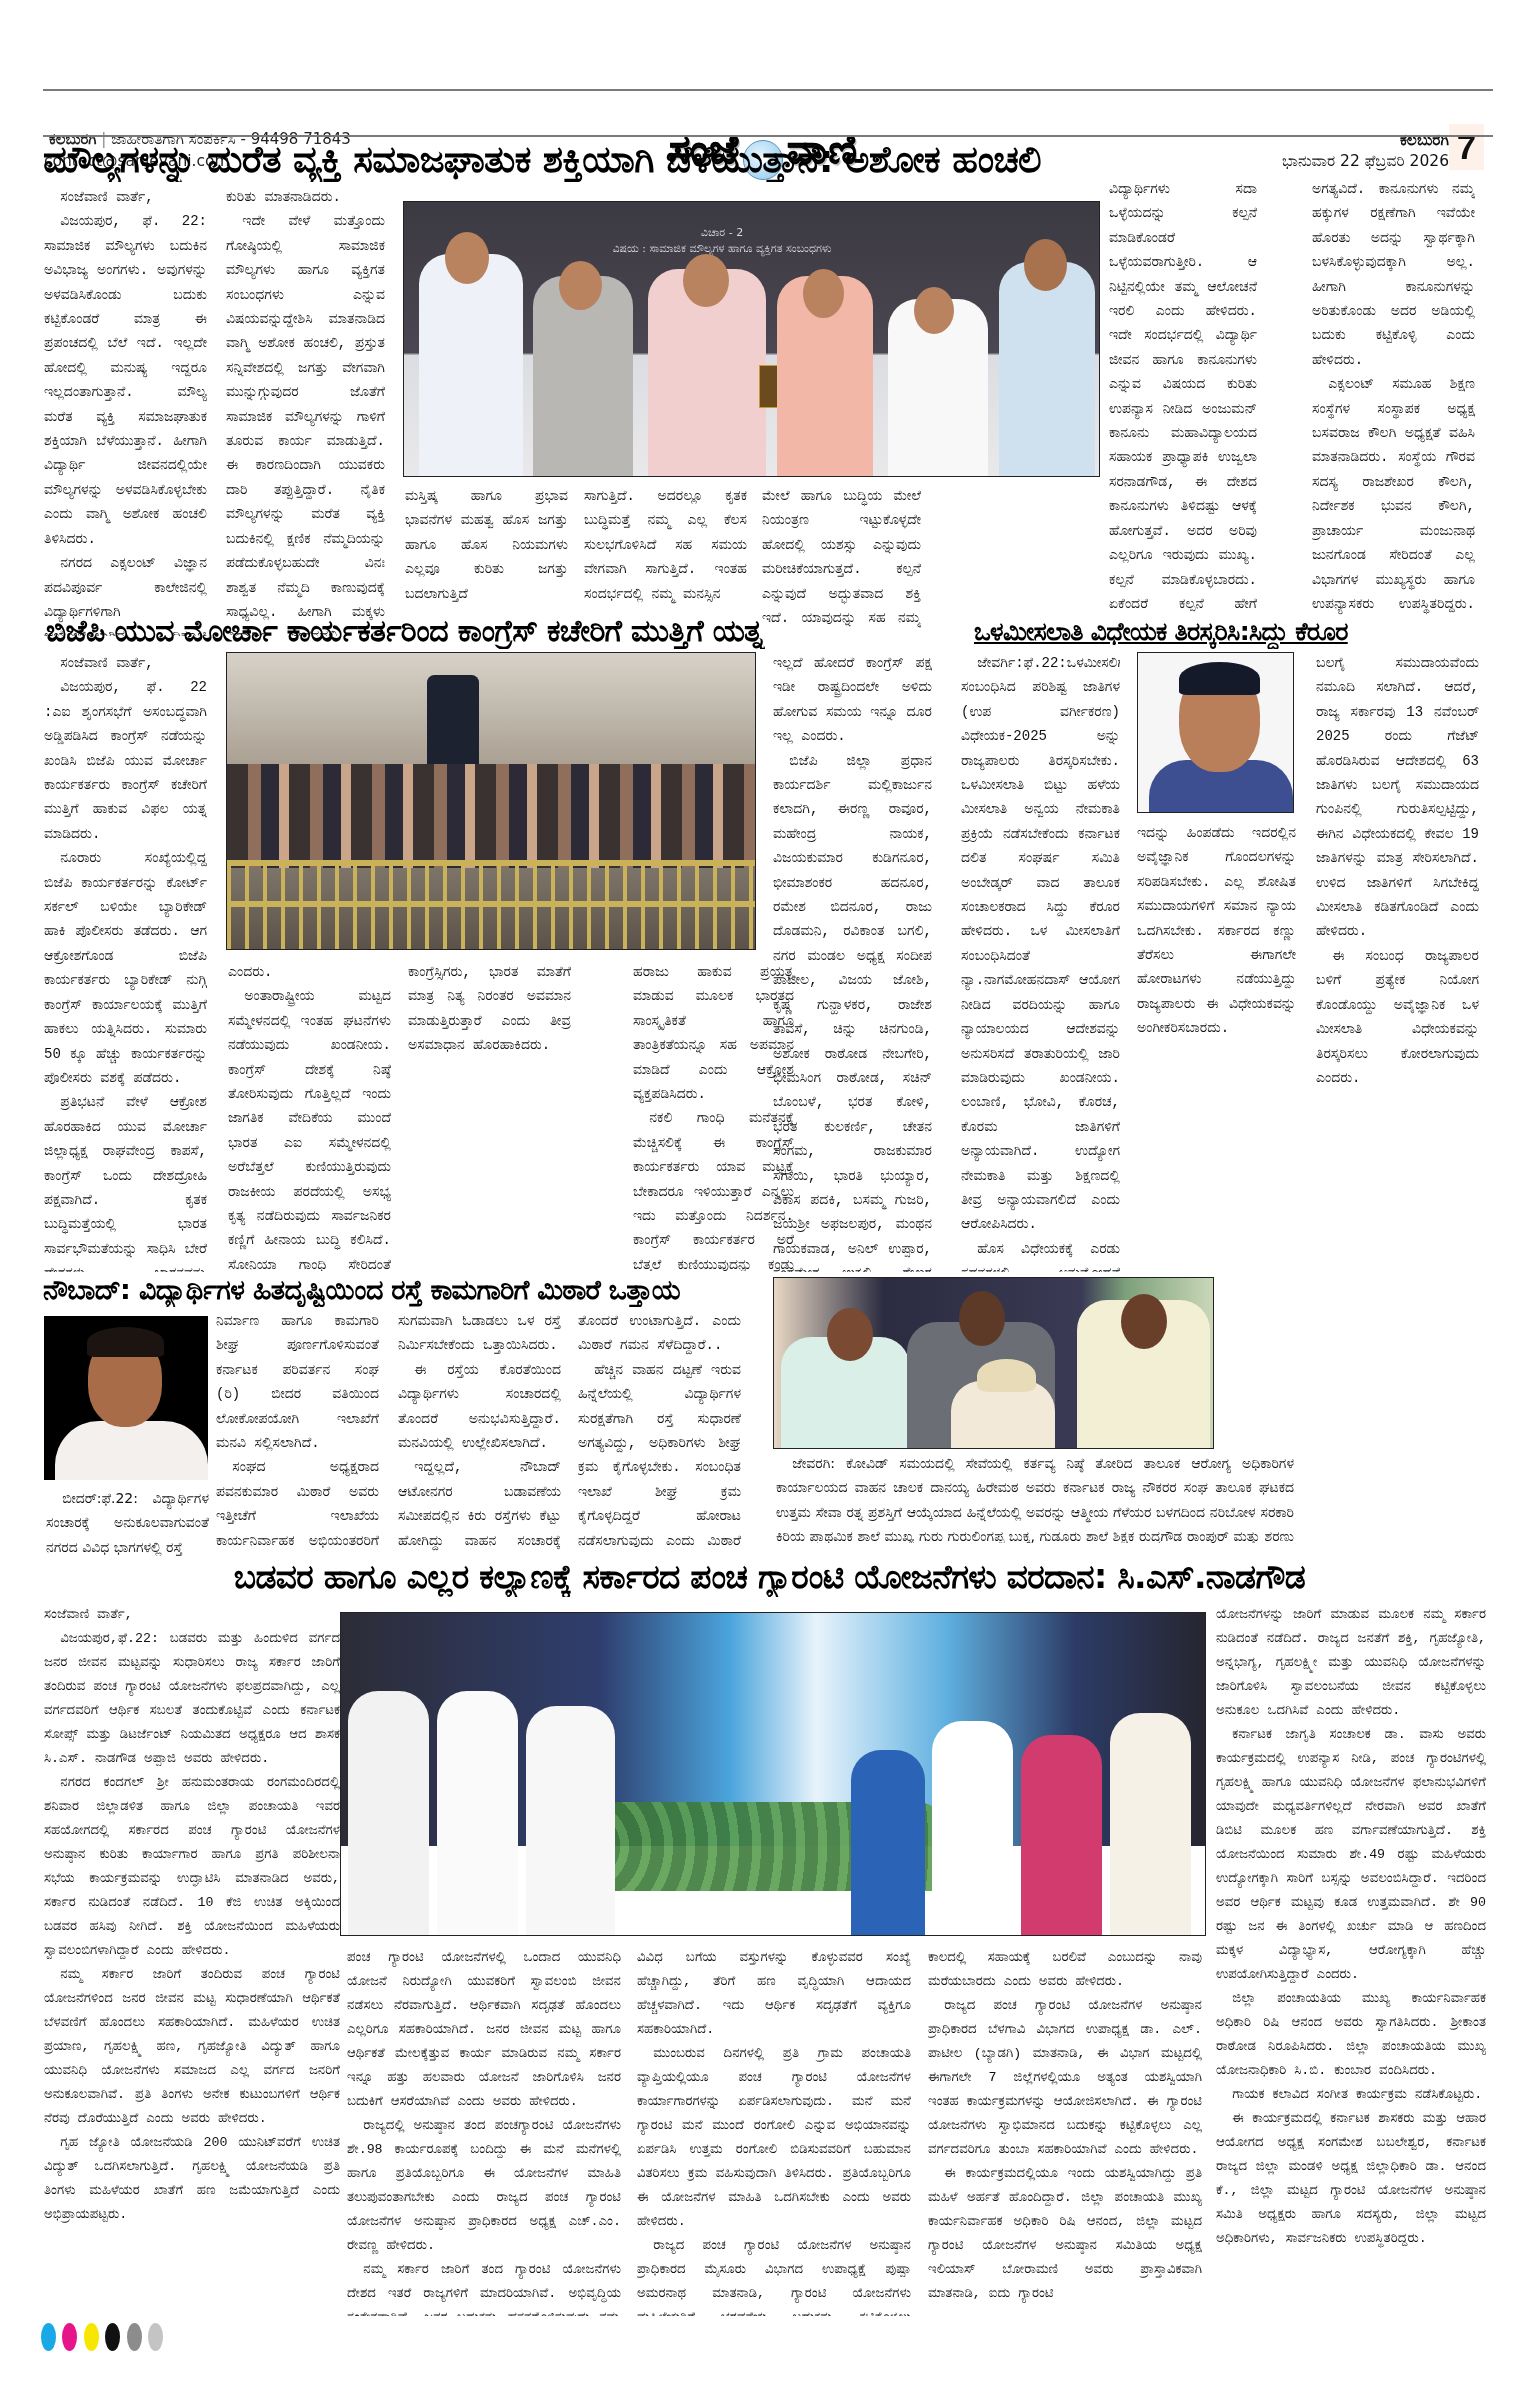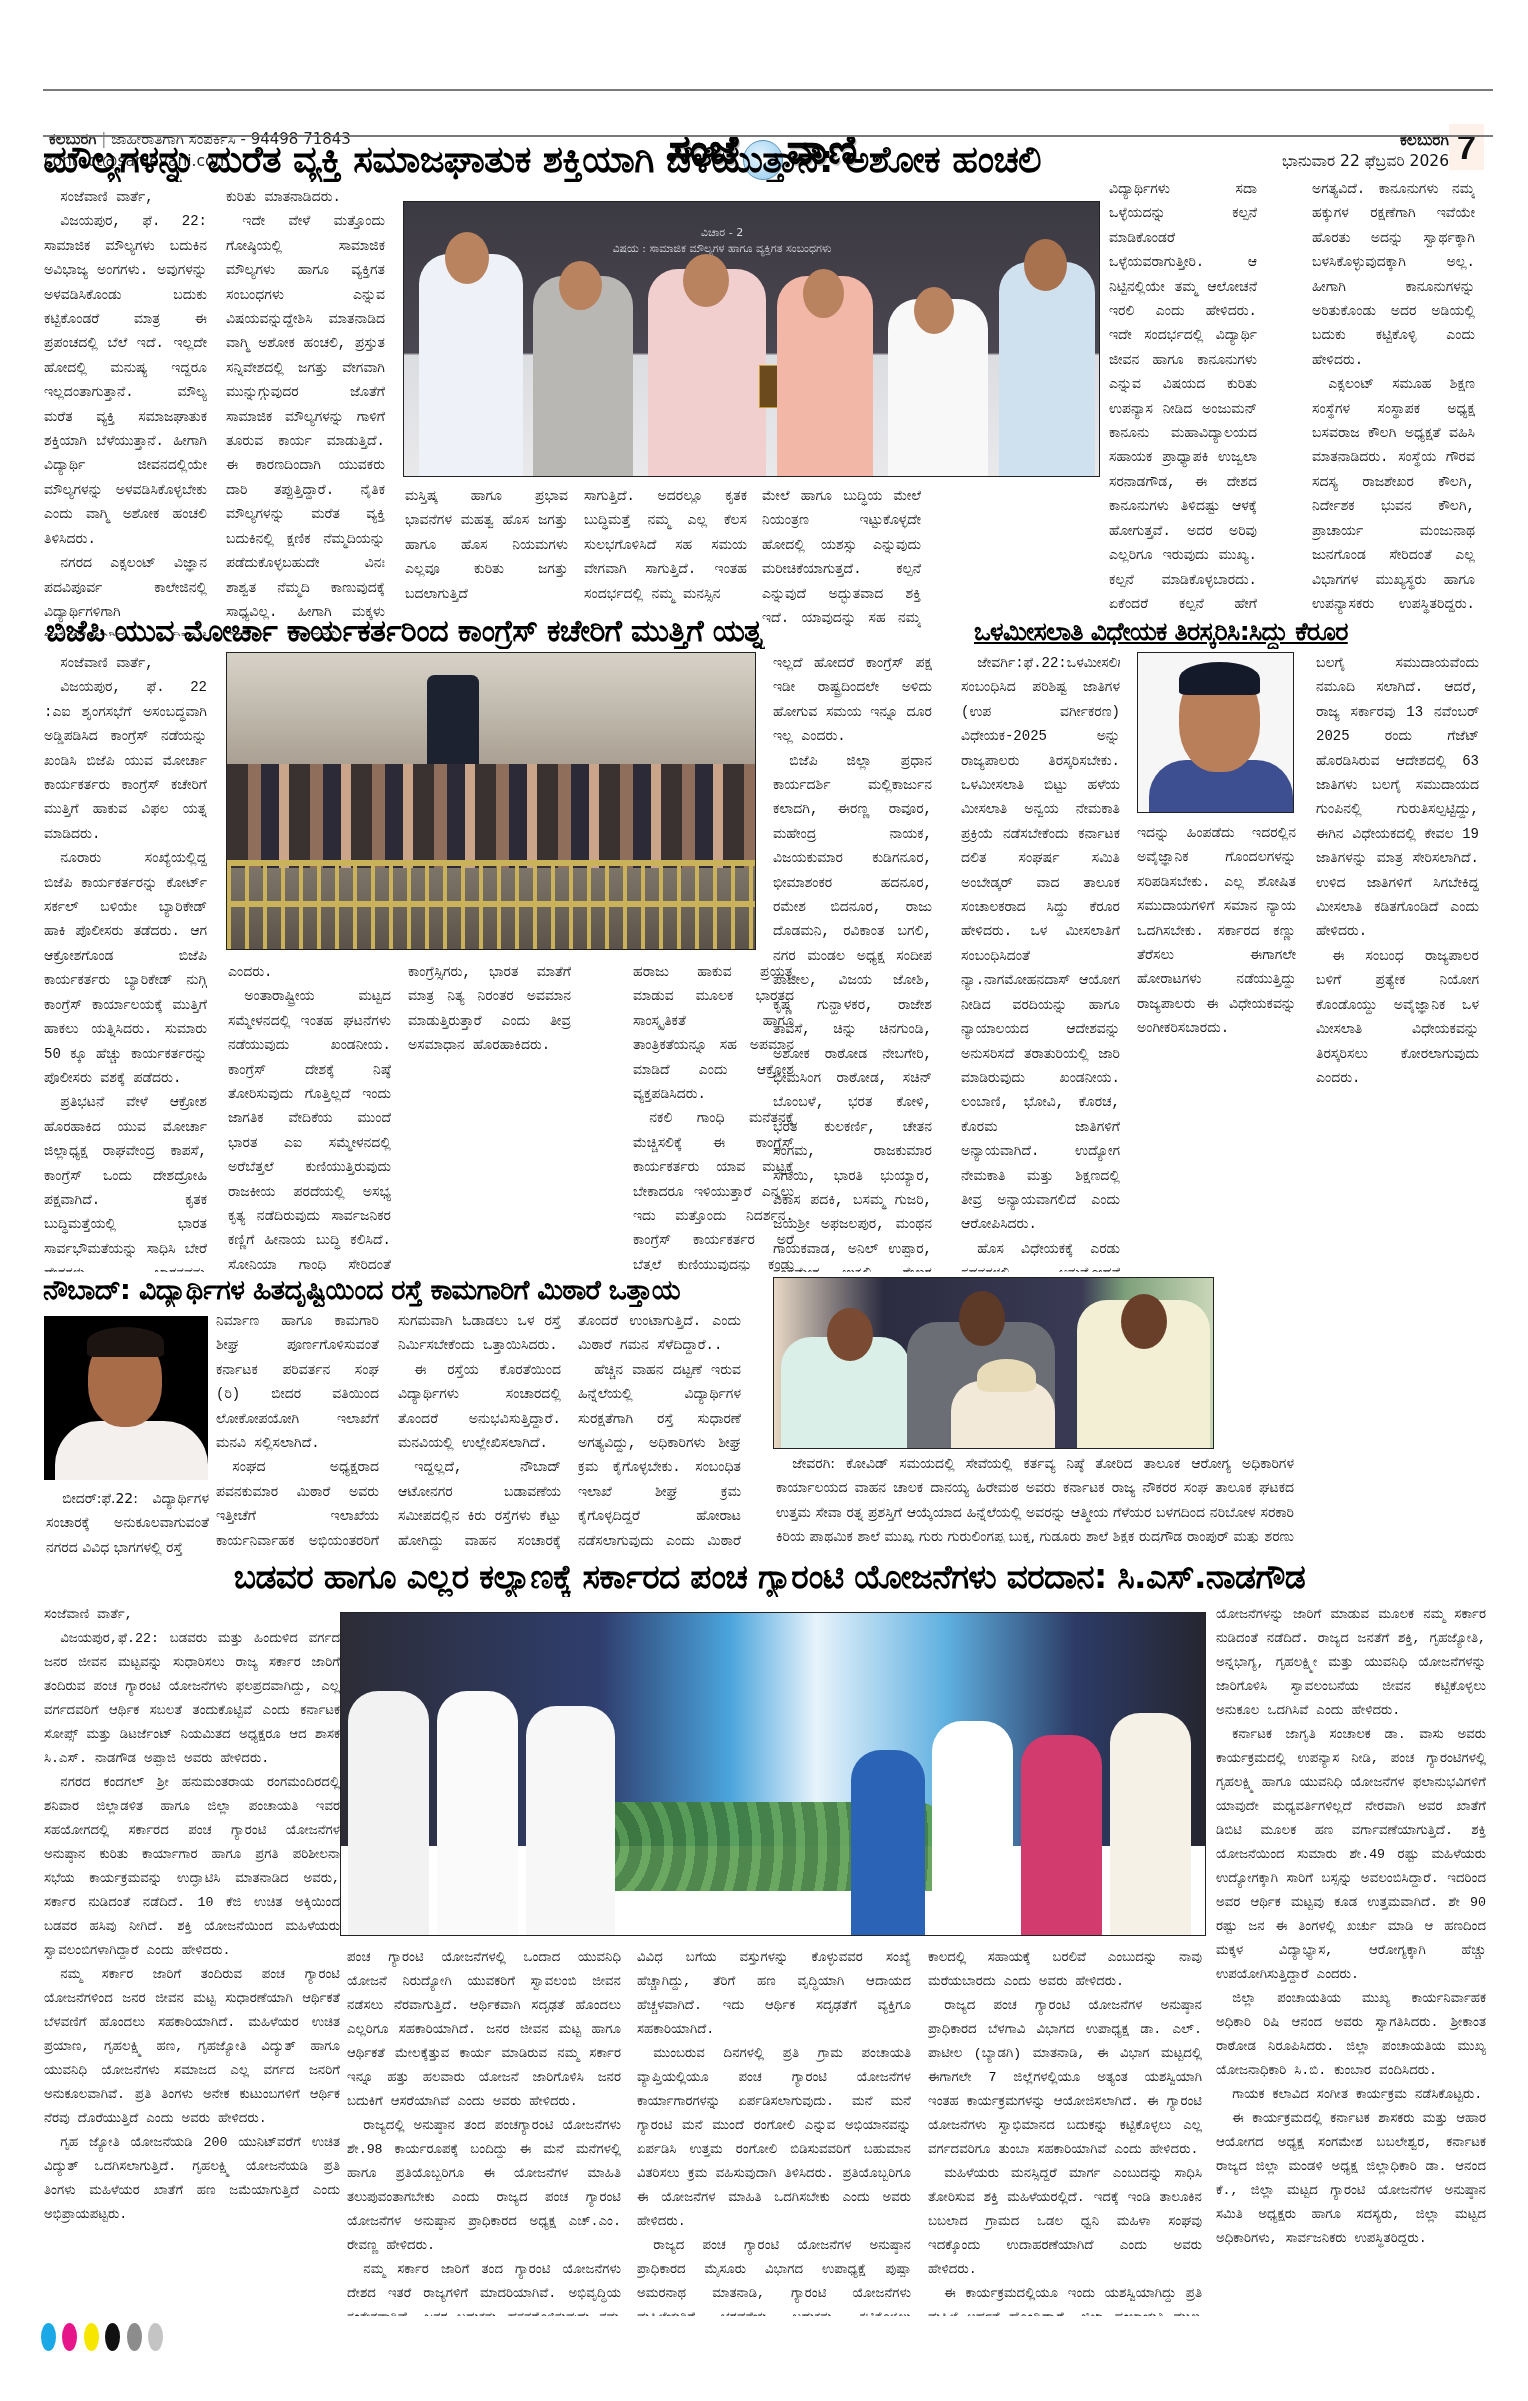--- a/index.html
+++ b/index.html
@@ -221,21 +221,20 @@
   <p>ನಮ್ಮ ಸರ್ಕಾರ ಜಾರಿಗೆ ತಂದ ಗ್ಯಾರಂಟಿ ಯೋಜನೆಗಳು ದೇಶದ ಇತರೆ ರಾಜ್ಯಗಳಿಗೆ ಮಾದರಿಯಾಗಿವೆ. ಅಭಿವೃದ್ಧಿಯ ಸಂಕೇತವಾಗಿವೆ. ಜನರ ಬದುಕನ್ನು ಹಸನಗೊಳಿಸುವುದು ನಮ್ಮ ಉದ್ದೇಶವಾಗಿದೆ. ಪಂಚ ಗ್ಯಾರಂಟಿ ಯೋಜನೆಗಳಿಂದ ಜನರ ಬದುಕಿನಲ್ಲಿ ಬದಲಾವಣೆ ಆಗಿದೆ. ಪಂಚಗ್ಯಾರಂಟಿಗಳಿಂದ ಉಳಿತಾಯವಾಗುತ್ತಿರುವ ಹಣ</p>
 </div>
 <div class="col" style="left:637px; top:1946px; width:274px; height:370px; font-size:13.3px; line-height:24px;">
   <p class="noind">ವಿವಿಧ ಬಗೆಯ ವಸ್ತುಗಳನ್ನು ಕೊಳ್ಳುವವರ ಸಂಖ್ಯೆ ಹೆಚ್ಚಾಗಿದ್ದು, ತೆರಿಗೆ ಹಣ ವೃದ್ಧಿಯಾಗಿ ಆದಾಯದ ಹೆಚ್ಚಳವಾಗಿದೆ. ಇದು ಆರ್ಥಿಕ ಸದೃಢತೆಗೆ ವ್ಯಕ್ತಿಗೂ ಸಹಕಾರಿಯಾಗಿದೆ.</p>
   <p>ಮುಂಬರುವ ದಿನಗಳಲ್ಲಿ ಪ್ರತಿ ಗ್ರಾಮ ಪಂಚಾಯತಿ ವ್ಯಾಪ್ತಿಯಲ್ಲಿಯೂ ಪಂಚ ಗ್ಯಾರಂಟಿ ಯೋಜನೆಗಳ ಕಾರ್ಯಾಗಾರಗಳನ್ನು ಏರ್ಪಡಿಸಲಾಗುವುದು. ಮನೆ ಮನೆ ಗ್ಯಾರಂಟಿ ಮನೆ ಮುಂದೆ ರಂಗೋಲಿ ಎನ್ನುವ ಅಭಿಯಾನವನ್ನು ಏರ್ಪಡಿಸಿ ಉತ್ತಮ ರಂಗೋಲಿ ಬಿಡಿಸುವವರಿಗೆ ಬಹುಮಾನ ವಿತರಿಸಲು ಕ್ರಮ ವಹಿಸುವುದಾಗಿ ತಿಳಿಸಿದರು. ಪ್ರತಿಯೊಬ್ಬರಿಗೂ ಈ ಯೋಜನೆಗಳ ಮಾಹಿತಿ ಒದಗಿಸಬೇಕು ಎಂದು ಅವರು ಹೇಳಿದರು.</p>
   <p>ರಾಜ್ಯದ ಪಂಚ ಗ್ಯಾರಂಟಿ ಯೋಜನೆಗಳ ಅನುಷ್ಠಾನ ಪ್ರಾಧಿಕಾರದ ಮೈಸೂರು ವಿಭಾಗದ ಉಪಾಧ್ಯಕ್ಷೆ ಪುಷ್ಪಾ ಅಮರನಾಥ ಮಾತನಾಡಿ, ಗ್ಯಾರಂಟಿ ಯೋಜನೆಗಳು ಮಹಿಳೆಯರಿಗೆ ಭರವಸೆಯ ಬದುಕನ್ನು ಕಟ್ಟಿಕೊಳ್ಳಲು ಸಹಕಾರಿಯಾಗಿವೆ. ಮಹಿಳೆಯರು ಅಭಿವೃದ್ಧಿ ಹೊಂದಿದಲ್ಲಿ ದೇಶದ ಅಭಿವೃದ್ಧಿಯಾಗುತ್ತದೆ. ಮಹಿಳೆಯರು ಎಲ್ಲ ರಂಗಗಳಲ್ಲಿಯೂ ಮುಂದೆ ಬರಬೇಕು. ಸರ್ಕಾರಿ ಸೌಲಭ್ಯಗಳನ್ನು ಸದ್ಬಳಕೆ ಮಾಡಿಕೊಂಡು ಸ್ವಾಭಿಮಾನ ಹೊಂದಿದವರು. ಈ ಯೋಜನೆಗಳು ನಮಗೆ ಶಕ್ತಿ</p>
 </div>
 <div class="col" style="left:928px; top:1946px; width:274px; height:370px; font-size:13.3px; line-height: 24px;">
   <p class="noind">ಕಾಲದಲ್ಲಿ ಸಹಾಯಕ್ಕೆ ಬರಲಿವೆ ಎಂಬುದನ್ನು ನಾವು ಮರೆಯಬಾರದು ಎಂದು ಅವರು ಹೇಳಿದರು.</p>
   <p>ರಾಜ್ಯದ ಪಂಚ ಗ್ಯಾರಂಟಿ ಯೋಜನೆಗಳ ಅನುಷ್ಠಾನ ಪ್ರಾಧಿಕಾರದ ಬೆಳಗಾವಿ ವಿಭಾಗದ ಉಪಾಧ್ಯಕ್ಷ ಡಾ. ಎಲ್. ಪಾಟೀಲ (ಬ್ಯಾಡಗಿ) ಮಾತನಾಡಿ, ಈ ವಿಭಾಗ ಮಟ್ಟದಲ್ಲಿ ಈಗಾಗಲೇ 7 ಜಿಲ್ಲೆಗಳಲ್ಲಿಯೂ ಅತ್ಯಂತ ಯಶಸ್ವಿಯಾಗಿ ಇಂತಹ ಕಾರ್ಯಕ್ರಮಗಳನ್ನು ಆಯೋಜಿಸಲಾಗಿದೆ. ಈ ಗ್ಯಾರಂಟಿ ಯೋಜನೆಗಳು ಸ್ವಾಭಿಮಾನದ ಬದುಕನ್ನು ಕಟ್ಟಿಕೊಳ್ಳಲು ಎಲ್ಲ ವರ್ಗದವರಿಗೂ ತುಂಬಾ ಸಹಕಾರಿಯಾಗಿವೆ ಎಂದು ಹೇಳಿದರು.</p>
-  <p>ಮಹಿಳೆಯರು ಮನಸ್ಸಿದ್ದರೆ ಮಾರ್ಗ ಎಂಬುದನ್ನು ಸಾಧಿಸಿ ತೋರಿಸುವ ಶಕ್ತಿ ಮಹಿಳೆಯರಲ್ಲಿದೆ. ಇದಕ್ಕೆ ಇಂಡಿ ತಾಲೂಕಿನ ಬಬಲಾದ ಗ್ರಾಮದ ಒಡಲ ಧ್ವನಿ ಮಹಿಳಾ ಸಂಘವು ಇದಕ್ಕೊಂದು ಉದಾಹರಣೆಯಾಗಿದೆ ಎಂದು ಅವರು ಹೇಳಿದರು.</p>
   <p>ಈ ಕಾರ್ಯಕ್ರಮದಲ್ಲಿಯೂ ಇಂದು ಯಶಸ್ವಿಯಾಗಿದ್ದು ಪ್ರತಿ ಮಹಿಳೆ ಅರ್ಹತೆ ಹೊಂದಿದ್ದಾರೆ. ಜಿಲ್ಲಾ ಪಂಚಾಯತಿ ಮುಖ್ಯ ಕಾರ್ಯನಿರ್ವಾಹಕ ಅಧಿಕಾರಿ ರಿಷಿ ಆನಂದ, ಜಿಲ್ಲಾ ಮಟ್ಟದ ಗ್ಯಾರಂಟಿ ಯೋಜನೆಗಳ ಅನುಷ್ಠಾನ ಸಮಿತಿಯ ಅಧ್ಯಕ್ಷ ಇಲಿಯಾಸ್ ಬೋರಾಮಣಿ ಅವರು ಪ್ರಾಸ್ತಾವಿಕವಾಗಿ ಮಾತನಾಡಿ, ಐದು ಗ್ಯಾರಂಟಿ</p>
 </div>
 <div class="col" style="left:1216px; top:1603px; width:270px; height:710px; font-size:13.3px; line-height:24px;">
   <p class="noind">ಯೋಜನೆಗಳನ್ನು ಜಾರಿಗೆ ಮಾಡುವ ಮೂಲಕ ನಮ್ಮ ಸರ್ಕಾರ ನುಡಿದಂತೆ ನಡೆದಿದೆ. ರಾಜ್ಯದ ಜನತೆಗೆ ಶಕ್ತಿ, ಗೃಹಜ್ಯೋತಿ, ಅನ್ನಭಾಗ್ಯ, ಗೃಹಲಕ್ಷ್ಮೀ ಮತ್ತು ಯುವನಿಧಿ ಯೋಜನೆಗಳನ್ನು ಜಾರಿಗೊಳಿಸಿ ಸ್ವಾವಲಂಬನೆಯ ಜೀವನ ಕಟ್ಟಿಕೊಳ್ಳಲು ಅನುಕೂಲ ಒದಗಿಸಿವೆ ಎಂದು ಹೇಳಿದರು.</p>
   <p>ಕರ್ನಾಟಕ ಜಾಗೃತಿ ಸಂಚಾಲಕ ಡಾ. ವಾಸು ಅವರು ಕಾರ್ಯಕ್ರಮದಲ್ಲಿ ಉಪನ್ಯಾಸ ನೀಡಿ, ಪಂಚ ಗ್ಯಾರಂಟಿಗಳಲ್ಲಿ ಗೃಹಲಕ್ಷ್ಮಿ ಹಾಗೂ ಯುವನಿಧಿ ಯೋಜನೆಗಳ ಫಲಾನುಭವಿಗಳಿಗೆ ಯಾವುದೇ ಮಧ್ಯವರ್ತಿಗಳಿಲ್ಲದೆ ನೇರವಾಗಿ ಅವರ ಖಾತೆಗೆ ಡಿಬಿಟಿ ಮೂಲಕ ಹಣ ವರ್ಗಾವಣೆಯಾಗುತ್ತಿದೆ. ಶಕ್ತಿ ಯೋಜನೆಯಿಂದ ಸುಮಾರು ಶೇ.49 ರಷ್ಟು ಮಹಿಳೆಯರು ಉದ್ಯೋಗಕ್ಕಾಗಿ ಸಾರಿಗೆ ಬಸ್ಸನ್ನು ಅವಲಂಬಿಸಿದ್ದಾರೆ. ಇದರಿಂದ ಅವರ ಆರ್ಥಿಕ ಮಟ್ಟವು ಕೂಡ ಉತ್ತಮವಾಗಿದೆ. ಶೇ 90 ರಷ್ಟು ಜನ ಈ ತಿಂಗಳಲ್ಲಿ ಖರ್ಚು ಮಾಡಿ ಆ ಹಣದಿಂದ ಮಕ್ಕಳ ವಿದ್ಯಾಭ್ಯಾಸ, ಆರೋಗ್ಯಕ್ಕಾಗಿ ಹೆಚ್ಚು ಉಪಯೋಗಿಸುತ್ತಿದ್ದಾರೆ ಎಂದರು.</p>
   <p>ಜಿಲ್ಲಾ ಪಂಚಾಯತಿಯ ಮುಖ್ಯ ಕಾರ್ಯನಿರ್ವಾಹಕ ಅಧಿಕಾರಿ ರಿಷಿ ಆನಂದ ಅವರು ಸ್ವಾಗತಿಸಿದರು. ಶ್ರೀಕಾಂತ ರಾಠೋಡ ನಿರೂಪಿಸಿದರು. ಜಿಲ್ಲಾ ಪಂಚಾಯತಿಯ ಮುಖ್ಯ ಯೋಜನಾಧಿಕಾರಿ ಸಿ.ಬಿ. ಕುಂಬಾರ ವಂದಿಸಿದರು.</p>
   <p>ಗಾಯಕ ಕಲಾವಿದ ಸಂಗೀತ ಕಾರ್ಯಕ್ರಮ ನಡೆಸಿಕೊಟ್ಟರು.</p>
   <p>ಈ ಕಾರ್ಯಕ್ರಮದಲ್ಲಿ ಕರ್ನಾಟಕ ಶಾಸಕರು ಮತ್ತು ಆಹಾರ ಆಯೋಗದ ಅಧ್ಯಕ್ಷ ಸಂಗಮೇಶ ಬಬಲೇಶ್ವರ, ಕರ್ನಾಟಕ ರಾಜ್ಯದ ಜಿಲ್ಲಾ ಮಂಡಳಿ ಅಧ್ಯಕ್ಷ ಜಿಲ್ಲಾಧಿಕಾರಿ ಡಾ. ಆನಂದ ಕೆ., ಜಿಲ್ಲಾ ಮಟ್ಟದ ಗ್ಯಾರಂಟಿ ಯೋಜನೆಗಳ ಅನುಷ್ಠಾನ ಸಮಿತಿ ಅಧ್ಯಕ್ಷರು ಹಾಗೂ ಸದಸ್ಯರು, ಜಿಲ್ಲಾ ಮಟ್ಟದ ಅಧಿಕಾರಿಗಳು, ಸಾರ್ವಜನಿಕರು ಉಪಸ್ಥಿತರಿದ್ದರು.</p>
 </div>
 

